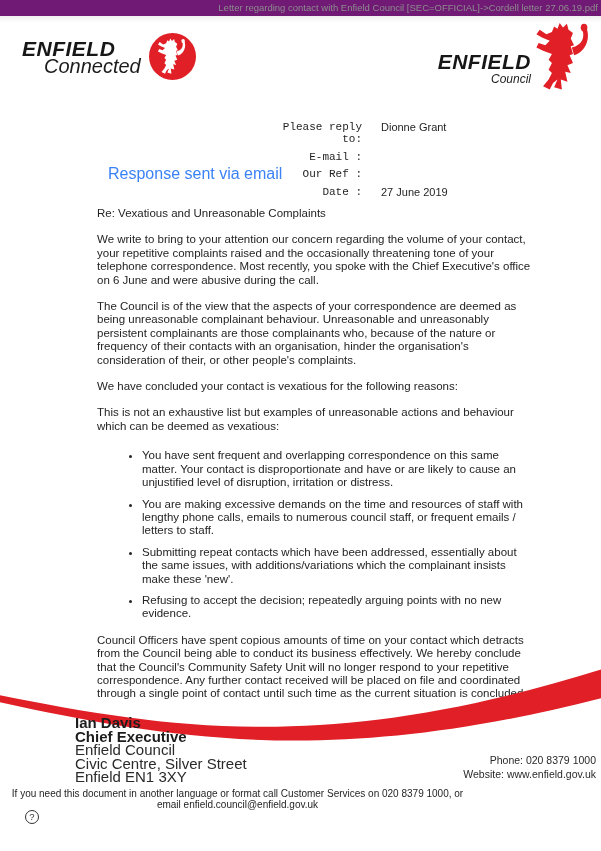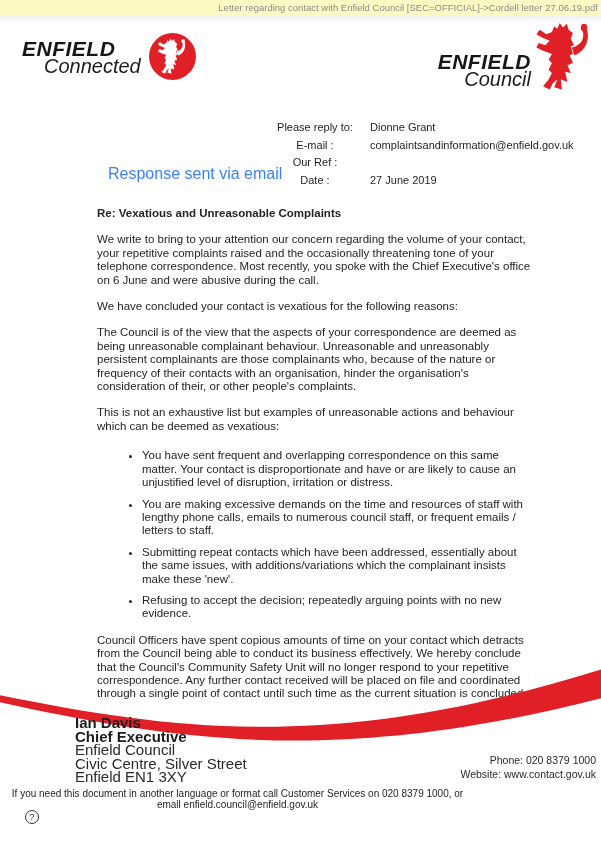--- a/index.html
+++ b/index.html
@@ -2,54 +2,54 @@
 <html><head>
 <meta charset="utf-8">
 <style>
   * { margin:0; padding:0; box-sizing:border-box; }
   html,body { width:601px; height:851px; background:#fff; overflow:hidden;
               font-family:"Liberation Sans", sans-serif; color:#222; }
 
   
   .titlebar { position:absolute; top:0; left:0; width:601px; height:16px;
               text-align:right; padding-right:3px; font-size:9.5px; line-height:15px;
-              color:#8d8d8d; background:#fef9c3; }
+              color:#8d8d8d; background:#701a75; }
   .top-shadow { position:absolute; top:16px; left:0; width:601px; height:7px;
                 background:linear-gradient(#0000000f, transparent); }
 
   
   .logo-left { position:absolute; top:33px; left:22px; display:flex; align-items:center; }
   .logo-left .wordmark { text-align:left; }
   .logo-left .name { font-size:21px; font-weight:900; font-style:italic;
                      letter-spacing:.5px; color:#171717; line-height:20px; }
   .logo-left .sub  { font-size:20px; font-style:italic; color:#1c1c1c;
                      margin-left:22px; line-height:15px; }
   .roundel { width:47px; height:47px; border-radius:50%; background:var(--red);
              margin-left:8px; display:flex; align-items:center; justify-content:center; }
 
   .logo-right { position:absolute; top:22px; right:10px; display:flex; align-items:flex-start; }
   .logo-right .wordmark { text-align:right; margin-top:30px; }
   .logo-right .name { font-size:21px; font-weight:900; font-style:italic;
                       letter-spacing:.5px; color:#171717; line-height:20px; }
-  .logo-right .sub  { font-size:20px; font-style:italic; color:#1c1c1c; line-height:15px; }
+  .logo-right .sub  { font-size:12px; font-style:italic; color:#1c1c1c; line-height:15px; }
   .logo-right svg { margin-left:4px; }
 
   
   .reply { position:absolute; top:121px; left:268px; font-size:11px; }
   .reply .row { display:flex; margin-bottom:5.5px; }
-  .reply .lbl { width:94px; text-align:center; color:#1f1f1f; }
-  .reply .val { min-height:12px; color:#1f1f1f;padding-left:8px; }
+  .reply .lbl { width:94px; text-align:right; color:#1f1f1f;font-family:Liberation Mono, monospace; }
+  .reply .val { margin-left:11px; min-height:12px; color:#1f1f1f;padding-left:8px; }
 
   .delivery { position:absolute; top:165px; left:108px; font-size:16px; color:#3b82f6; }
 
   
   .letter { position:absolute; top:207px; left:97px; width:442px;
             font-size:11.5px; line-height:13.4px; color:#242424; }
   .letter p { margin-bottom:13px; }
-  .letter .subject { font-weight:bold; }
+  .letter .subject { font-weight:normal; }
   .letter ul { margin:0 0 13px 0; padding-left:37px; }
   .letter li { margin:8px; }
   .letter .closing { margin-bottom:0; }
 
   
   .swoosh { position:absolute; top:640px; left:0; width:601px; height:120px; }
   .sig { position:absolute; top:716px; left:75px; font-size:15px; line-height:13.6px; color:#2a2a2a; }
   .sig .b { font-weight:bold; color:#1d1d1d; }
   .contact { position:absolute; top:754px; right:5px; text-align:right;
              font-size:10.5px; line-height:13.6px; color:#2a2a2a; }
@@ -92,39 +92,38 @@
   </svg>
 </div>
 
 <div class="reply">
   <div class="row">
     <div class="lbl">Please reply to:</div>
     <div class="val">Dionne Grant</div>
   </div>
   <div class="row">
     <div class="lbl">E-mail :</div>
-    <div class="val">complaintsandinformation@enfield.gov.uk</div>
   </div>
   <div class="row">
     <div class="lbl">Our Ref :</div>
     <div class="val"></div>
   </div>
   <div class="row">
     <div class="lbl">Date :</div>
     <div class="val">27 June 2019</div>
   </div>
 </div>
 
 <div class="delivery">Response sent via email</div>
 
 <div class="letter">
   <p class="subject">Re: Vexatious and Unreasonable Complaints</p>
   <p>We write to bring to your attention our concern regarding the volume of your contact, your repetitive complaints raised and the occasionally threatening tone of your telephone correspondence. Most recently, you spoke with the Chief Executive's office on 6 June and were abusive during the call.</p>
+  <p>The Council is of the view that the aspects of your correspondence are deemed as being unreasonable complainant behaviour. Unreasonable and unreasonably persistent complainants are those complainants who, because of the nature or frequency of their contacts with an organisation, hinder the organisation's consideration of their, or other people's complaints.</p>
   <p>We have concluded your contact is vexatious for the following reasons:</p>
-  <p>The Council is of the view that the aspects of your correspondence are deemed as being unreasonable complainant behaviour. Unreasonable and unreasonably persistent complainants are those complainants who, because of the nature or frequency of their contacts with an organisation, hinder the organisation's consideration of their, or other people's complaints.</p>
   <p style="margin-bottom:16px">This is not an exhaustive list but examples of unreasonable actions and behaviour which can be deemed as vexatious:</p>
   <ul>
     <li>You have sent frequent and overlapping correspondence on this same matter. Your contact is disproportionate and have or are likely to cause an unjustified level of disruption, irritation or distress.</li>
     <li>You are making excessive demands on the time and resources of staff with lengthy phone calls, emails to numerous council staff, or frequent emails / letters to staff.</li>
     <li>Submitting repeat contacts which have been addressed, essentially about the same issues, with additions/variations which the complainant insists make these 'new'.</li>
     <li>Refusing to accept the decision; repeatedly arguing points with no new evidence.</li>
   </ul>
   <p class="closing">Council Officers have spent copious amounts of time on your contact which detracts from the Council being able to conduct its business effectively. We hereby conclude that the Council's Community Safety Unit will no longer respond to your repetitive correspondence. Any further contact received will be placed on file and coordinated through a single point of contact until such time as the current situation is concluded</p>
 </div>
 
@@ -135,18 +134,18 @@
 <div class="sig">
   <div class="b">Ian Davis</div>
   <div class="b">Chief Executive</div>
   <div>Enfield Council</div>
   <div>Civic Centre, Silver Street</div>
   <div>Enfield EN1 3XY</div>
 </div>
 
 <div class="contact">
   <div>Phone: 020 8379 1000</div>
-  <div>Website: www.contact.gov.uk</div>
+  <div>Website: www.enfield.gov.uk</div>
 </div>
 
 <div class="langline">If you need this document in another language or format call Customer Services on 020 8379 1000, or email enfield.council@enfield.gov.uk</div>
 
 <div class="help">?</div>
 
 </body></html>

